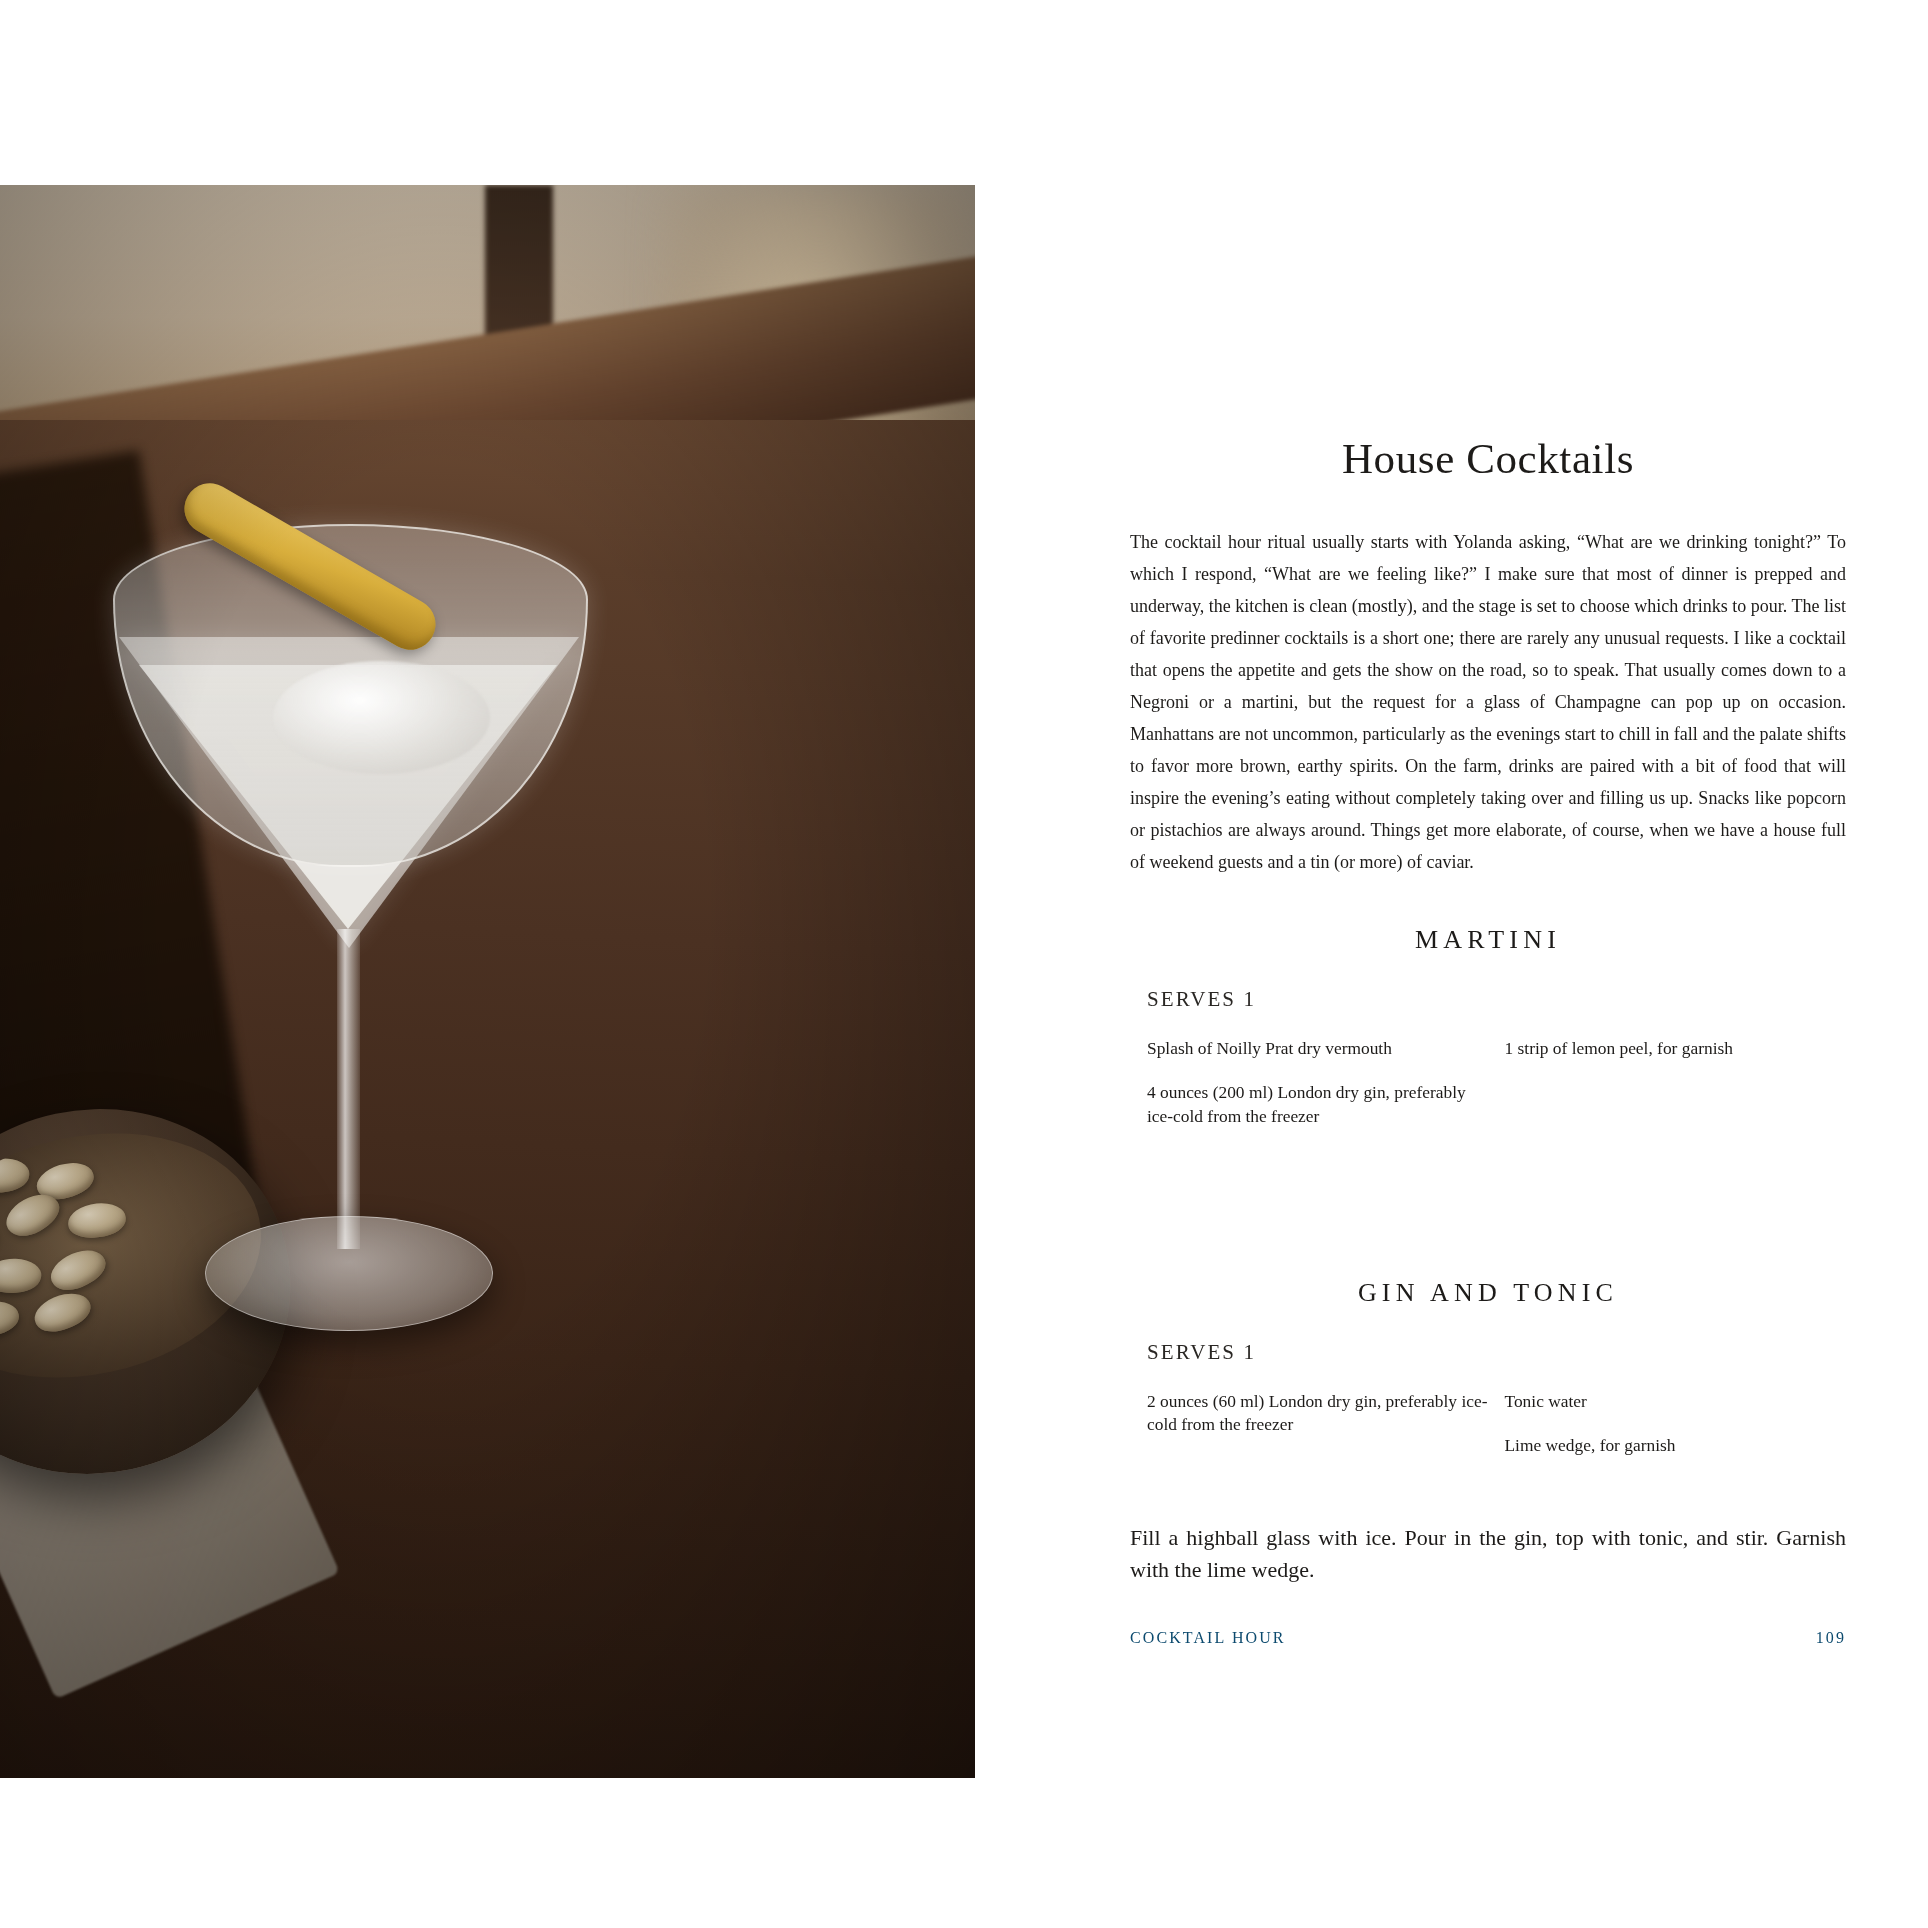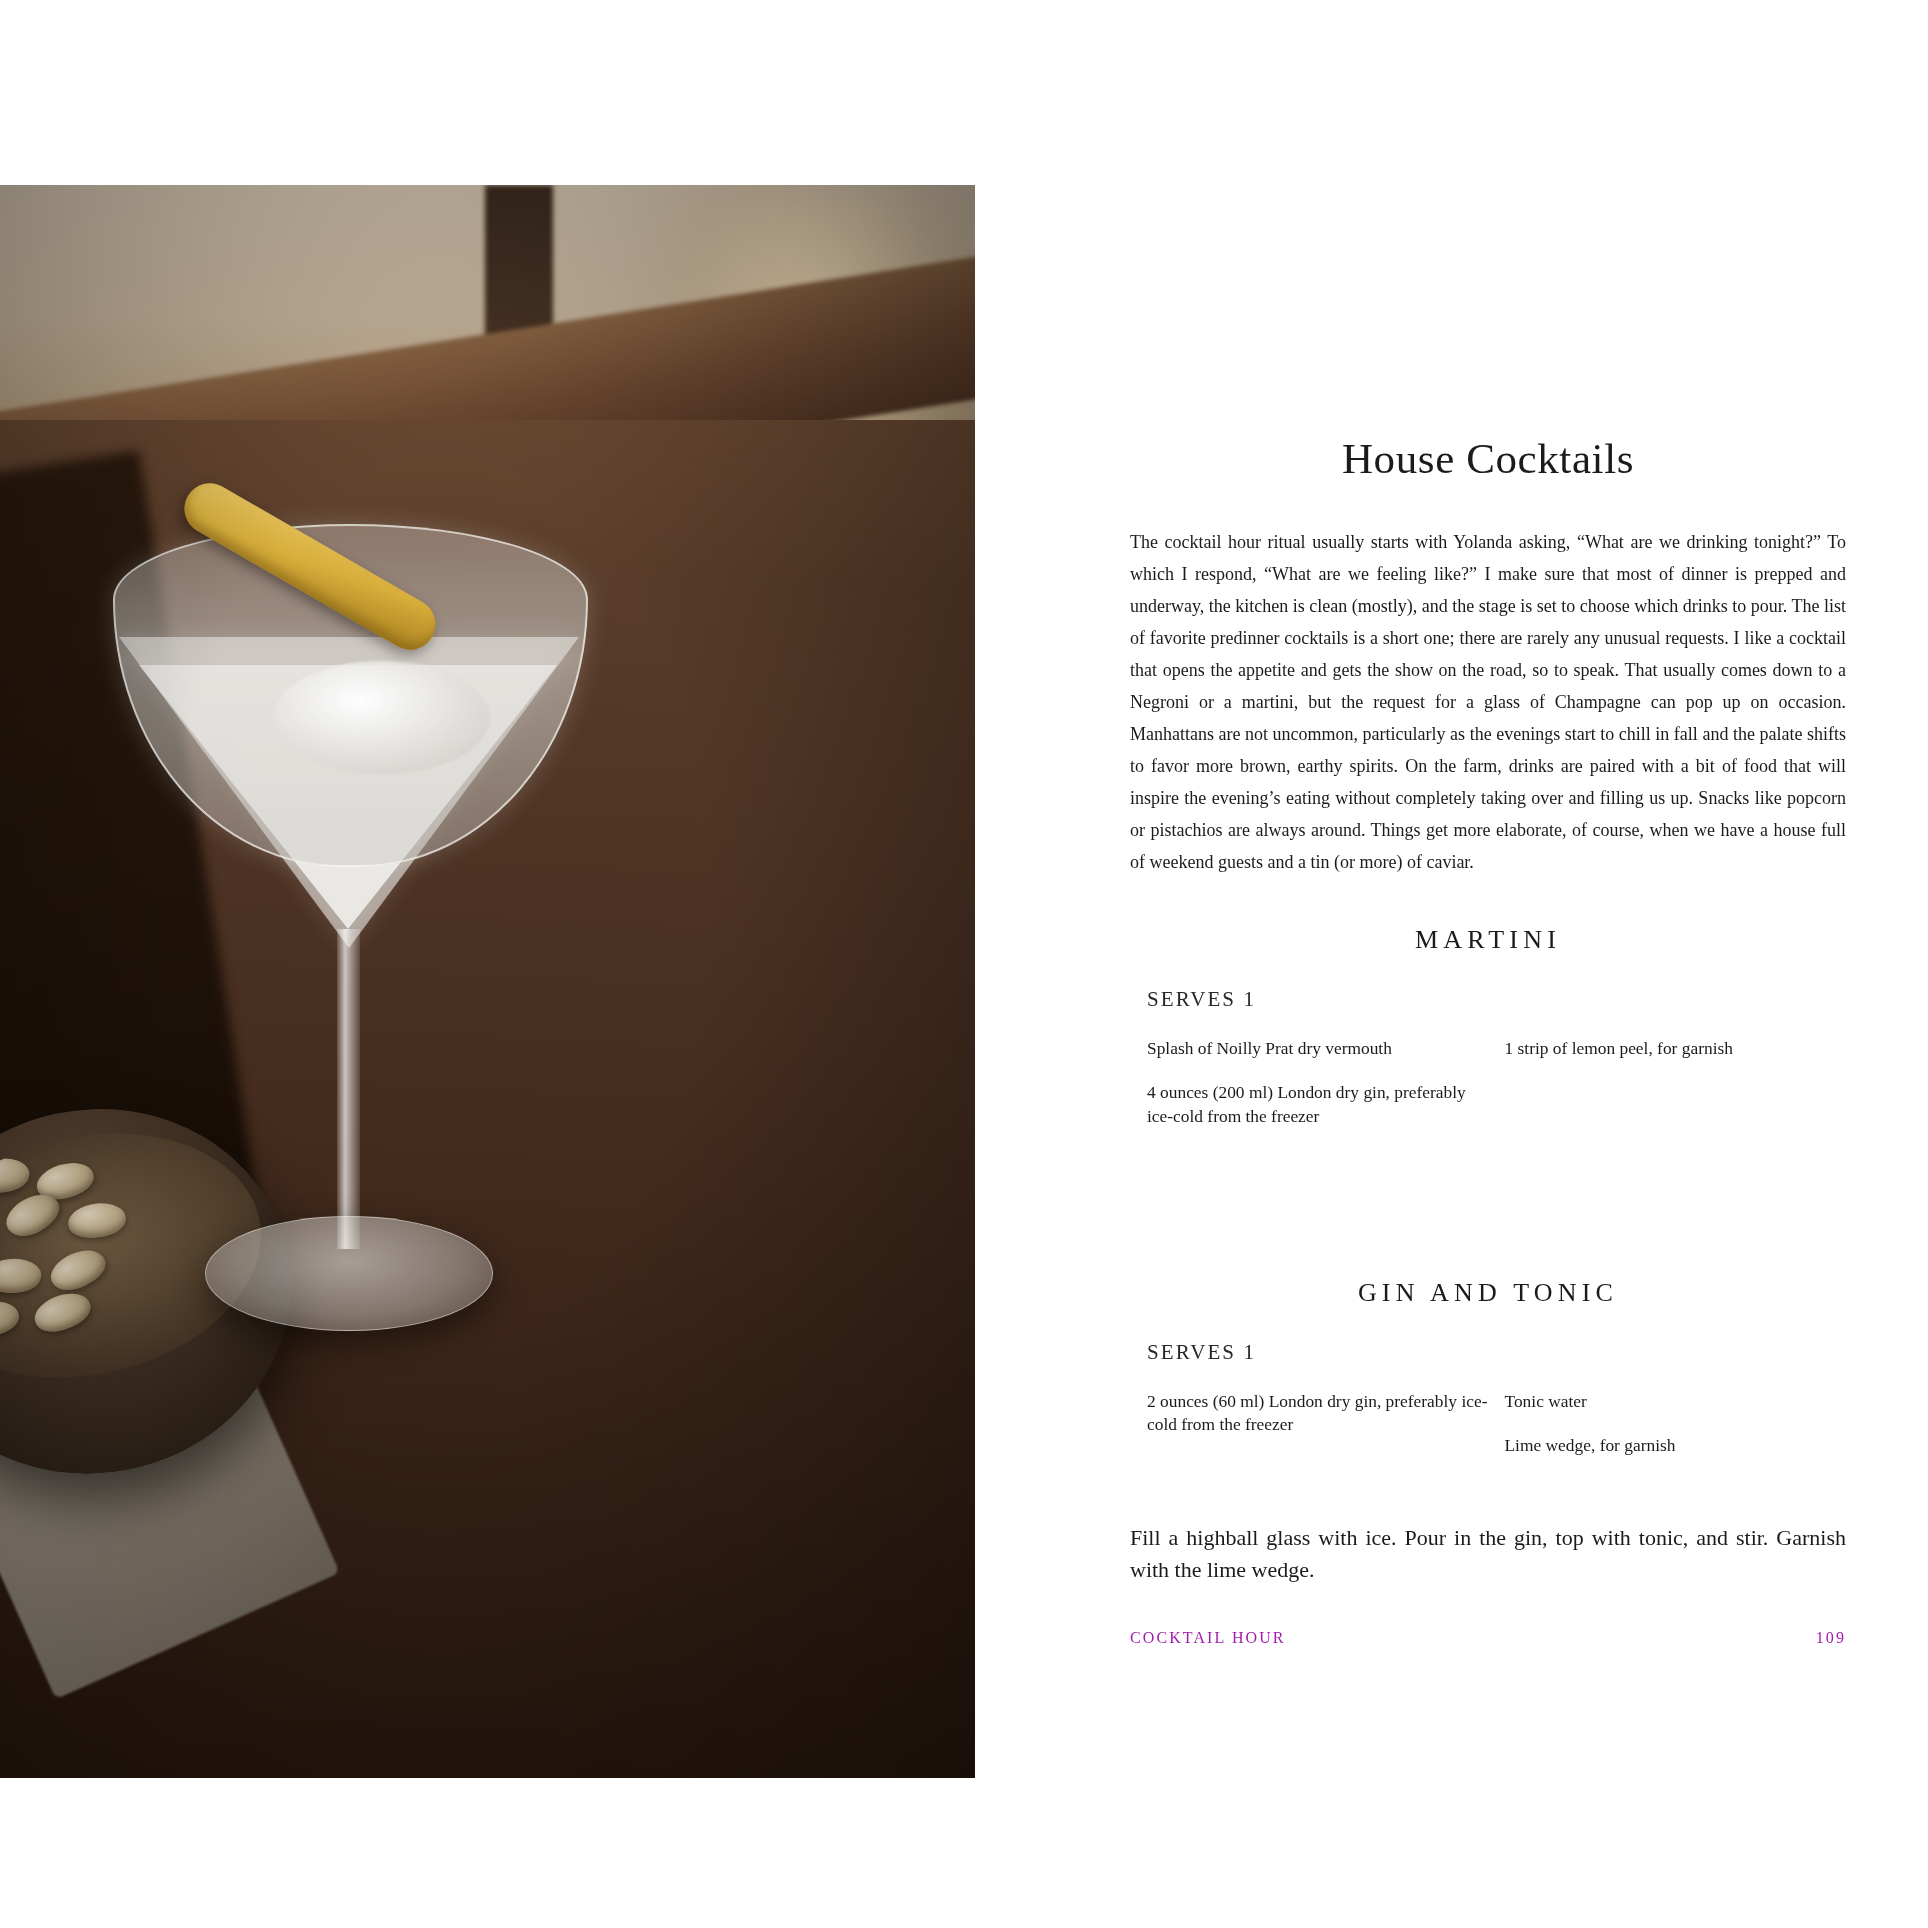--- a/index.html
+++ b/index.html
@@ -263,21 +263,21 @@
   .footer {
     position: absolute;
     left: 155px;
     top: 1629px;
     width: 716px;
     display: flex;
     justify-content: space-between;
     align-items: baseline;
     font-size: 16px;
     letter-spacing: 2.1px;
-    color: #a21caf;
+    color: #0c4a6e;
   }
 </style>
 </head>
 <body>
 
 <div class="spread">
 
   <div class="photo-page">
     <div class="bg-wall"></div>
     <div class="bg-chair"></div>

